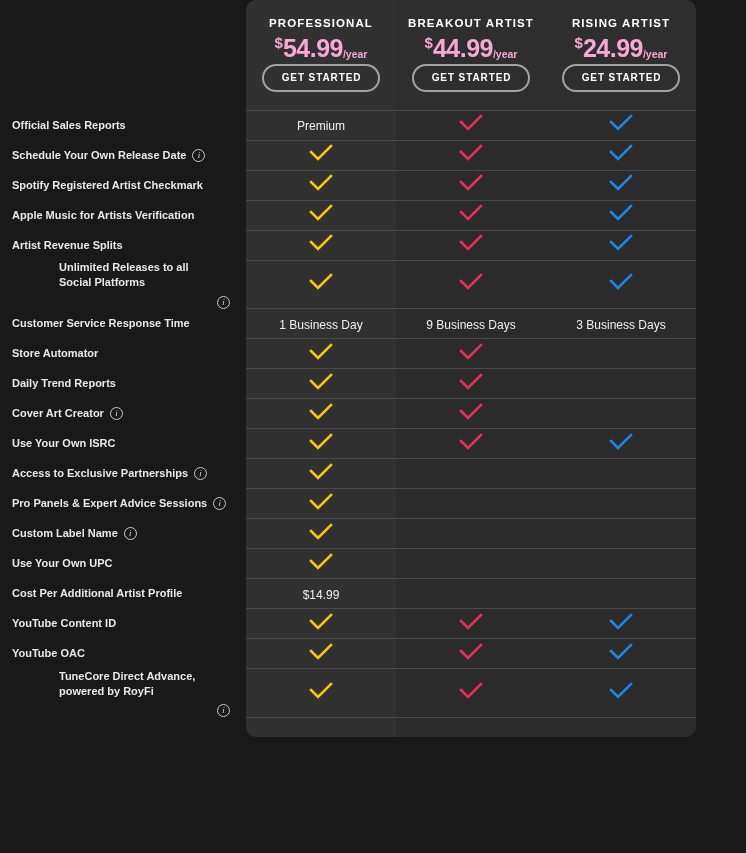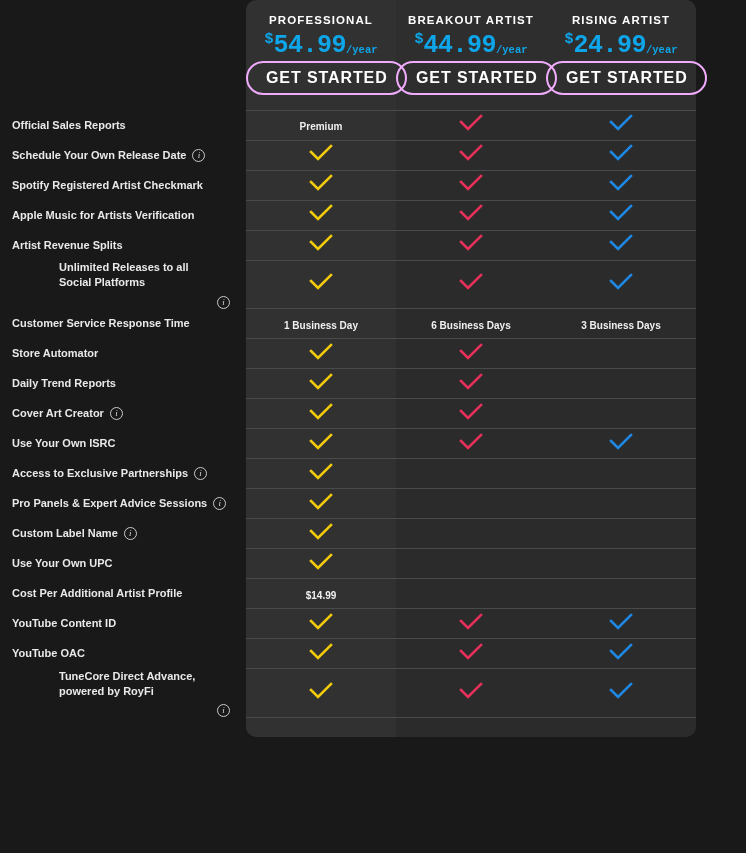--- a/index.html
+++ b/index.html
@@ -57,50 +57,49 @@
     font-size: 11.5px;
     font-weight: bold;
     letter-spacing: 1.1px;
     color: #ffffff;
     text-transform: uppercase;
     margin-bottom: 6px;
     white-space: nowrap;
   }
 
   .plan-price {
-    color: #0ea5e9;
+    color: #f9a8d4;
     white-space: nowrap;
     margin-bottom: 3px;
     line-height: 1;
-    font-family: Liberation Mono, monospace;
   }
   .plan-price .cur {
     font-size: 15px;
     font-weight: bold;
     vertical-align: 9px;
   }
   .plan-price .amt {
     font-size: 25px;
     font-weight: bold;
     letter-spacing: -0.5px;
   }
   .plan-price .per {
     font-size: 10.5px;
     font-weight: bold;
     vertical-align: -1px;
   }
 
   .cta {
     display: inline-block;
-    border: 2px solid #f0abfc;
+    border: 2px solid #a3a3a3;
     border-radius: 999px;
     color: #ffffff;
     background: transparent;
     font-family: "Liberation Sans", sans-serif;
-    font-size: 16px;
+    font-size: 10px;
     font-weight: bold;
     letter-spacing: 0.9px;
     padding: 7px 17px 7px 18px;
     cursor: pointer;
     white-space: nowrap;
     line-height: 1;
   }
 
   
   .feat-row td { height: 30px; }
@@ -146,22 +145,22 @@
     background: #2b2b2b;
     text-align: center;
     border-top: 1px solid #4a4a4a;
     vertical-align: middle;
   }
   .cell.pro { background: #313131; }
   .cell.tail { background: #191919; border-top: none; }
 
   .cell-text {
     color: #f0f0f0;
-    font-size: 10px;
-    font-weight: bold;
+    font-size: 12px;
+    font-weight: normal;
   }
 
   
   .chk {
     display: inline-block;
     width: 26px;
     height: 18px;
     position: relative;
   }
   .chk svg { display: block; width: 26px; height: 18px; }
@@ -297,21 +296,21 @@
               </svg></span></td>
           <td class="cell tail"></td>
         </tr>
         <tr class="feat-row">
           <td class="label-cell">
             <div class="label-inner">
               <span class="label-text">Customer Service Response Time</span>
             </div>
           </td>
           <td class="cell pro"><span class="cell-text">1 Business Day</span></td>
-          <td class="cell"><span class="cell-text">6 Business Days</span></td>
+          <td class="cell"><span class="cell-text">9 Business Days</span></td>
           <td class="cell"><span class="cell-text">3 Business Days</span></td>
           <td class="cell tail"></td>
         </tr>
         <tr class="feat-row">
           <td class="label-cell">
             <div class="label-inner">
               <span class="label-text">Store Automator</span>
             </div>
           </td>
           <td class="cell pro"><span class="chk"><svg viewBox="0 0 26 18">

